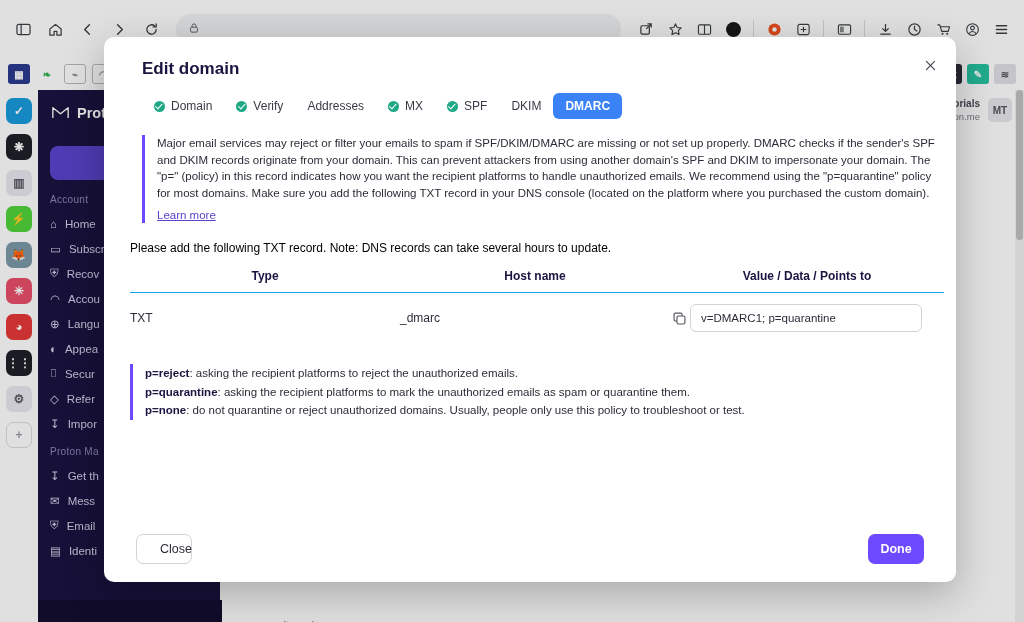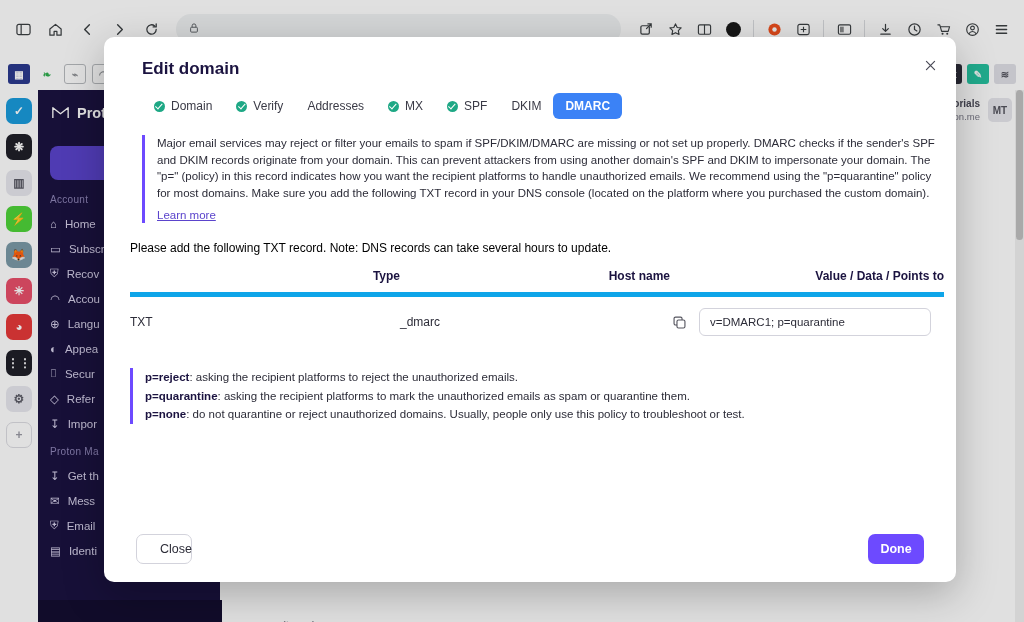--- a/index.html
+++ b/index.html
@@ -230,33 +230,33 @@
   .instruction {
     margin: 18px 0 0 6px;
     font-size: 12px; color: #000000;
   }
   table.records {
     width: 814px;
     margin: 14px 0 0 6px;
     border-collapse: collapse;
   }
   table.records th {
-    text-align: right;
+    text-align: center;
     font-size: 12px; color: #1b1340; font-weight: bold;
     padding: 0 0 9px 0;
-    border-bottom: 5px solid #0ea5e9;
+    border-bottom: 1px solid #0ea5e9;
   }
   table.records td {
     padding: 11px 0 10px 0;
     font-size: 12px; color: #2c2c38;
     vertical-align: middle;
   }
   .col-type { width: 270px; }
   .col-host { width: 270px; }
-  .value-cell { display: flex; align-items: center; gap: 10px; }
+  .value-cell { display: flex; align-items: center; gap: 1px; }
   .copy-ic {
     width: 19px; height: 19px;
     color: #55555f;
     display: flex; align-items: center; justify-content: center;
     flex: 0 0 auto;
   }
   .value-input {
     width: 232px; height: 28px;
     border: 1px solid #d3d3dc; border-radius: 6px;
     background: #fff;

